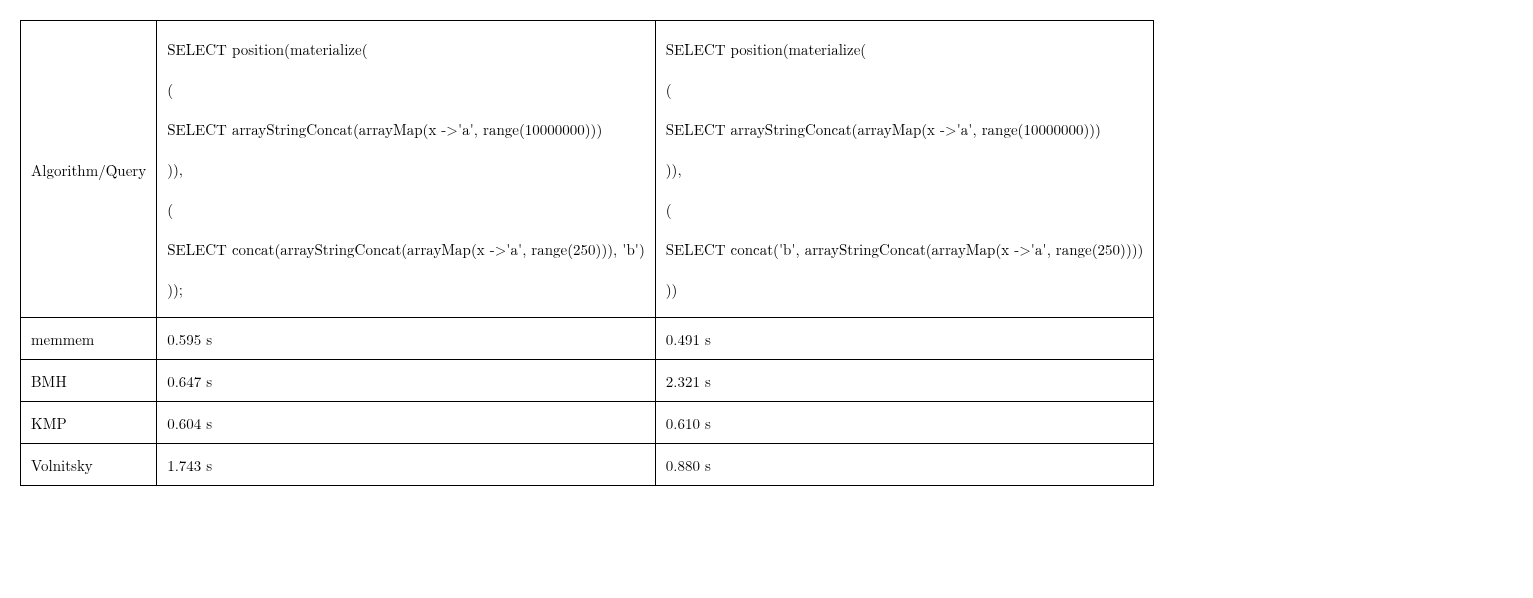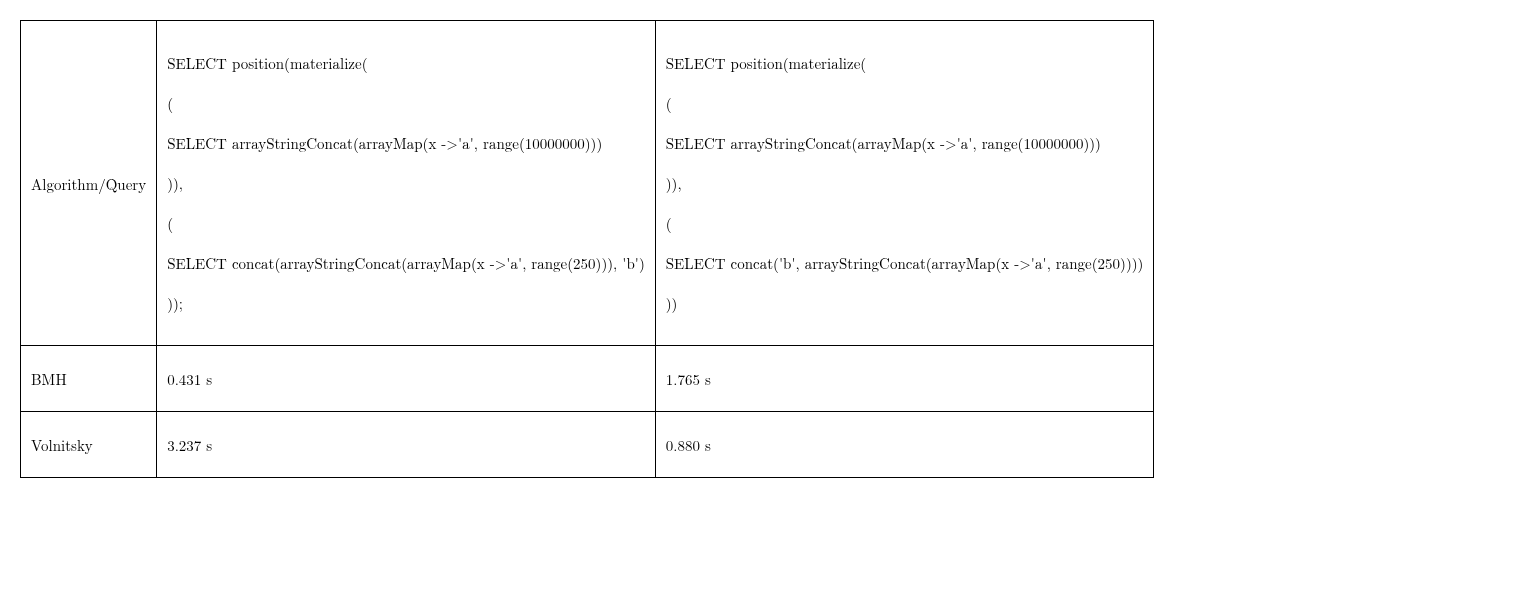--- a/index.html
+++ b/index.html
@@ -9,21 +9,21 @@
       font-size: 15px;
       color: #000;
       background: #fff;
     }
     table {
       border-collapse: collapse;
       table-layout: auto;
     }
     td {
       border: 1px solid #000;
-      padding: 22px 10px;
+      padding: 8px 10px;
       vertical-align: middle;
       white-space: nowrap;
     }
     td.query-cell {
       vertical-align: middle;
     }
     .query-line {
       padding: 8px 0;
       line-height: 1.6;
     }
@@ -59,23 +59,33 @@
         <div class="query-line">SELECT position(materialize(</div>
         <div class="query-line">(</div>
         <div class="query-line">SELECT arrayStringConcat(arrayMap(x -&gt;'a', range(10000000)))</div>
         <div class="query-line">)),</div>
         <div class="query-line">(</div>
         <div class="query-line">SELECT concat('b', arrayStringConcat(arrayMap(x -&gt;'a', range(250))))</div>
         <div class="query-line">))</div>
       </td>
     </tr>
     <tr>
+      <td class="algo-cell">memmem</td>
+      <td>0.595 s</td>
+      <td>0.491 s</td>
+    </tr>
+    <tr>
       <td class="algo-cell">BMH</td>
-      <td>0.431 s</td>
-      <td>1.765 s</td>
+      <td>0.647 s</td>
+      <td>2.321 s</td>
+    </tr>
+    <tr>
+      <td class="algo-cell">KMP</td>
+      <td>0.604 s</td>
+      <td>0.610 s</td>
     </tr>
     <tr>
       <td class="algo-cell">Volnitsky</td>
-      <td>3.237 s</td>
+      <td>1.743 s</td>
       <td>0.880 s</td>
     </tr>
   </tbody>
 </table>
 
 </body></html>

